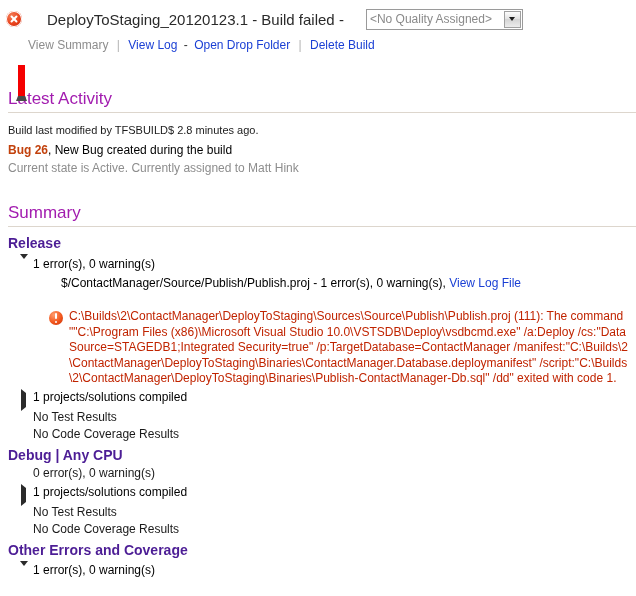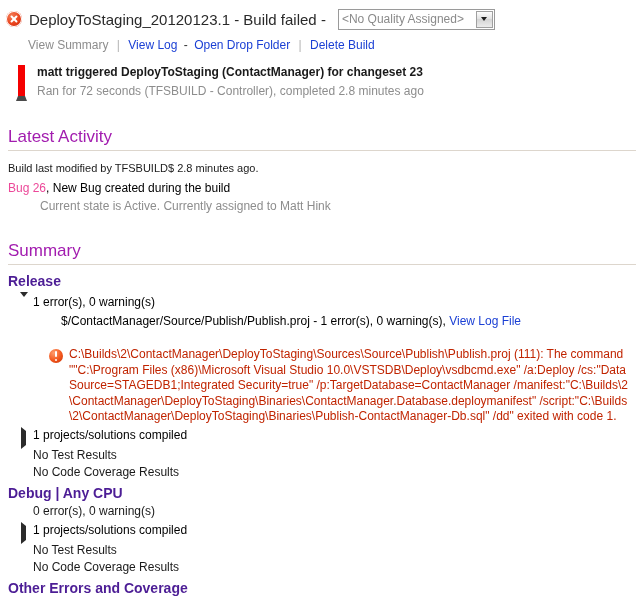--- a/index.html
+++ b/index.html
@@ -17,20 +17,21 @@
     color: #000000;
     -webkit-font-smoothing: antialiased;
   }
 
   
   .title-row {
     display: flex;
     align-items: center;
     padding: 6px 0 0 6px;
     height: 26px;
+    gap: 18px;
   }
   .status-icon {
     width: 16px;
     height: 16px;
     border-radius: 50%;
     background: radial-gradient(circle at 35% 30%, #f47c55 0%, #e8401a 55%, #bb2008 100%);
     box-shadow: 0 0 0 1px #ffffff inset;
     position: relative;
     flex: 0 0 auto;
     margin-right: 7px;
@@ -50,21 +51,21 @@
   .status-icon::after  { transform: translate(-50%,-50%) rotate(-45deg); }
 
   .build-title {
     font-size: 15px;
     color: #2a2a2a;
     white-space: nowrap;
     letter-spacing: 0px;
   }
 
   .quality-combo {
-    margin-left: 12px;
+    margin-left: 4px;
     display: inline-flex;
     align-items: stretch;
     height: 21px;
     width: 157px;
     border: 1px solid #9a9a9a;
     background: #ffffff;
     box-sizing: border-box;
   }
   .quality-combo .qc-text {
     flex: 1 1 auto;
@@ -157,22 +158,22 @@
     margin: 0 0 0 8px;
     width: calc(100% - 8px);
   }
 
   .latest-activity-body {
     padding: 9px 0 0 8px;
     line-height: 17px;
   }
   .la-line-modified { font-size: 11px; color: #1a1a1a; font-weight: normal; }
   .la-bug-line { font-size: 12px; margin-top: 3px; }
-  .la-bug-line a { color: #ec4899; text-decoration: none; }
-  .la-state { font-size: 12px; color: #8d8d8d; margin-top: 1px; margin-left: 32px; }
+  .la-bug-line a { color: #c2410c; text-decoration: none; font-weight: bold; }
+  .la-state { font-size: 12px; color: #8d8d8d; margin-top: 1px; }
 
   
   .summary-body {
     padding: 8px 0 0 8px;
   }
   .cfg-name {
     font-weight: bold;
     font-size: 14px;
     color: #4c1d95;
     margin-top: 4px;
@@ -289,24 +290,20 @@
   <a href="#">Open Drop Folder</a>
   <span class="cmd-sep">|</span>
   <a href="#">Delete Build</a>
 </div>
 
 <div class="desc-block">
   <div class="red-bar">
     <div class="bar"></div>
     <div class="base"></div>
   </div>
-  <div class="desc-lines">
-    <div class="desc-line1">matt triggered DeployToStaging (ContactManager) for changeset 23</div>
-    <div class="desc-line2">Ran for 72 seconds (TFSBUILD - Controller), completed 2.8 minutes ago</div>
-  </div>
 </div>
 
 <div class="section-heading">Latest Activity</div>
 <div class="section-rule"></div>
 <div class="latest-activity-body">
   <div class="la-line-modified">Build last modified by TFSBUILD$ 2.8 minutes ago.</div>
   <div class="la-bug-line">
     <a href="#">Bug 26</a><span>, New Bug created during the build</span>
   </div>
   <div class="la-state">Current state is Active. Currently assigned to Matt Hink</div>

